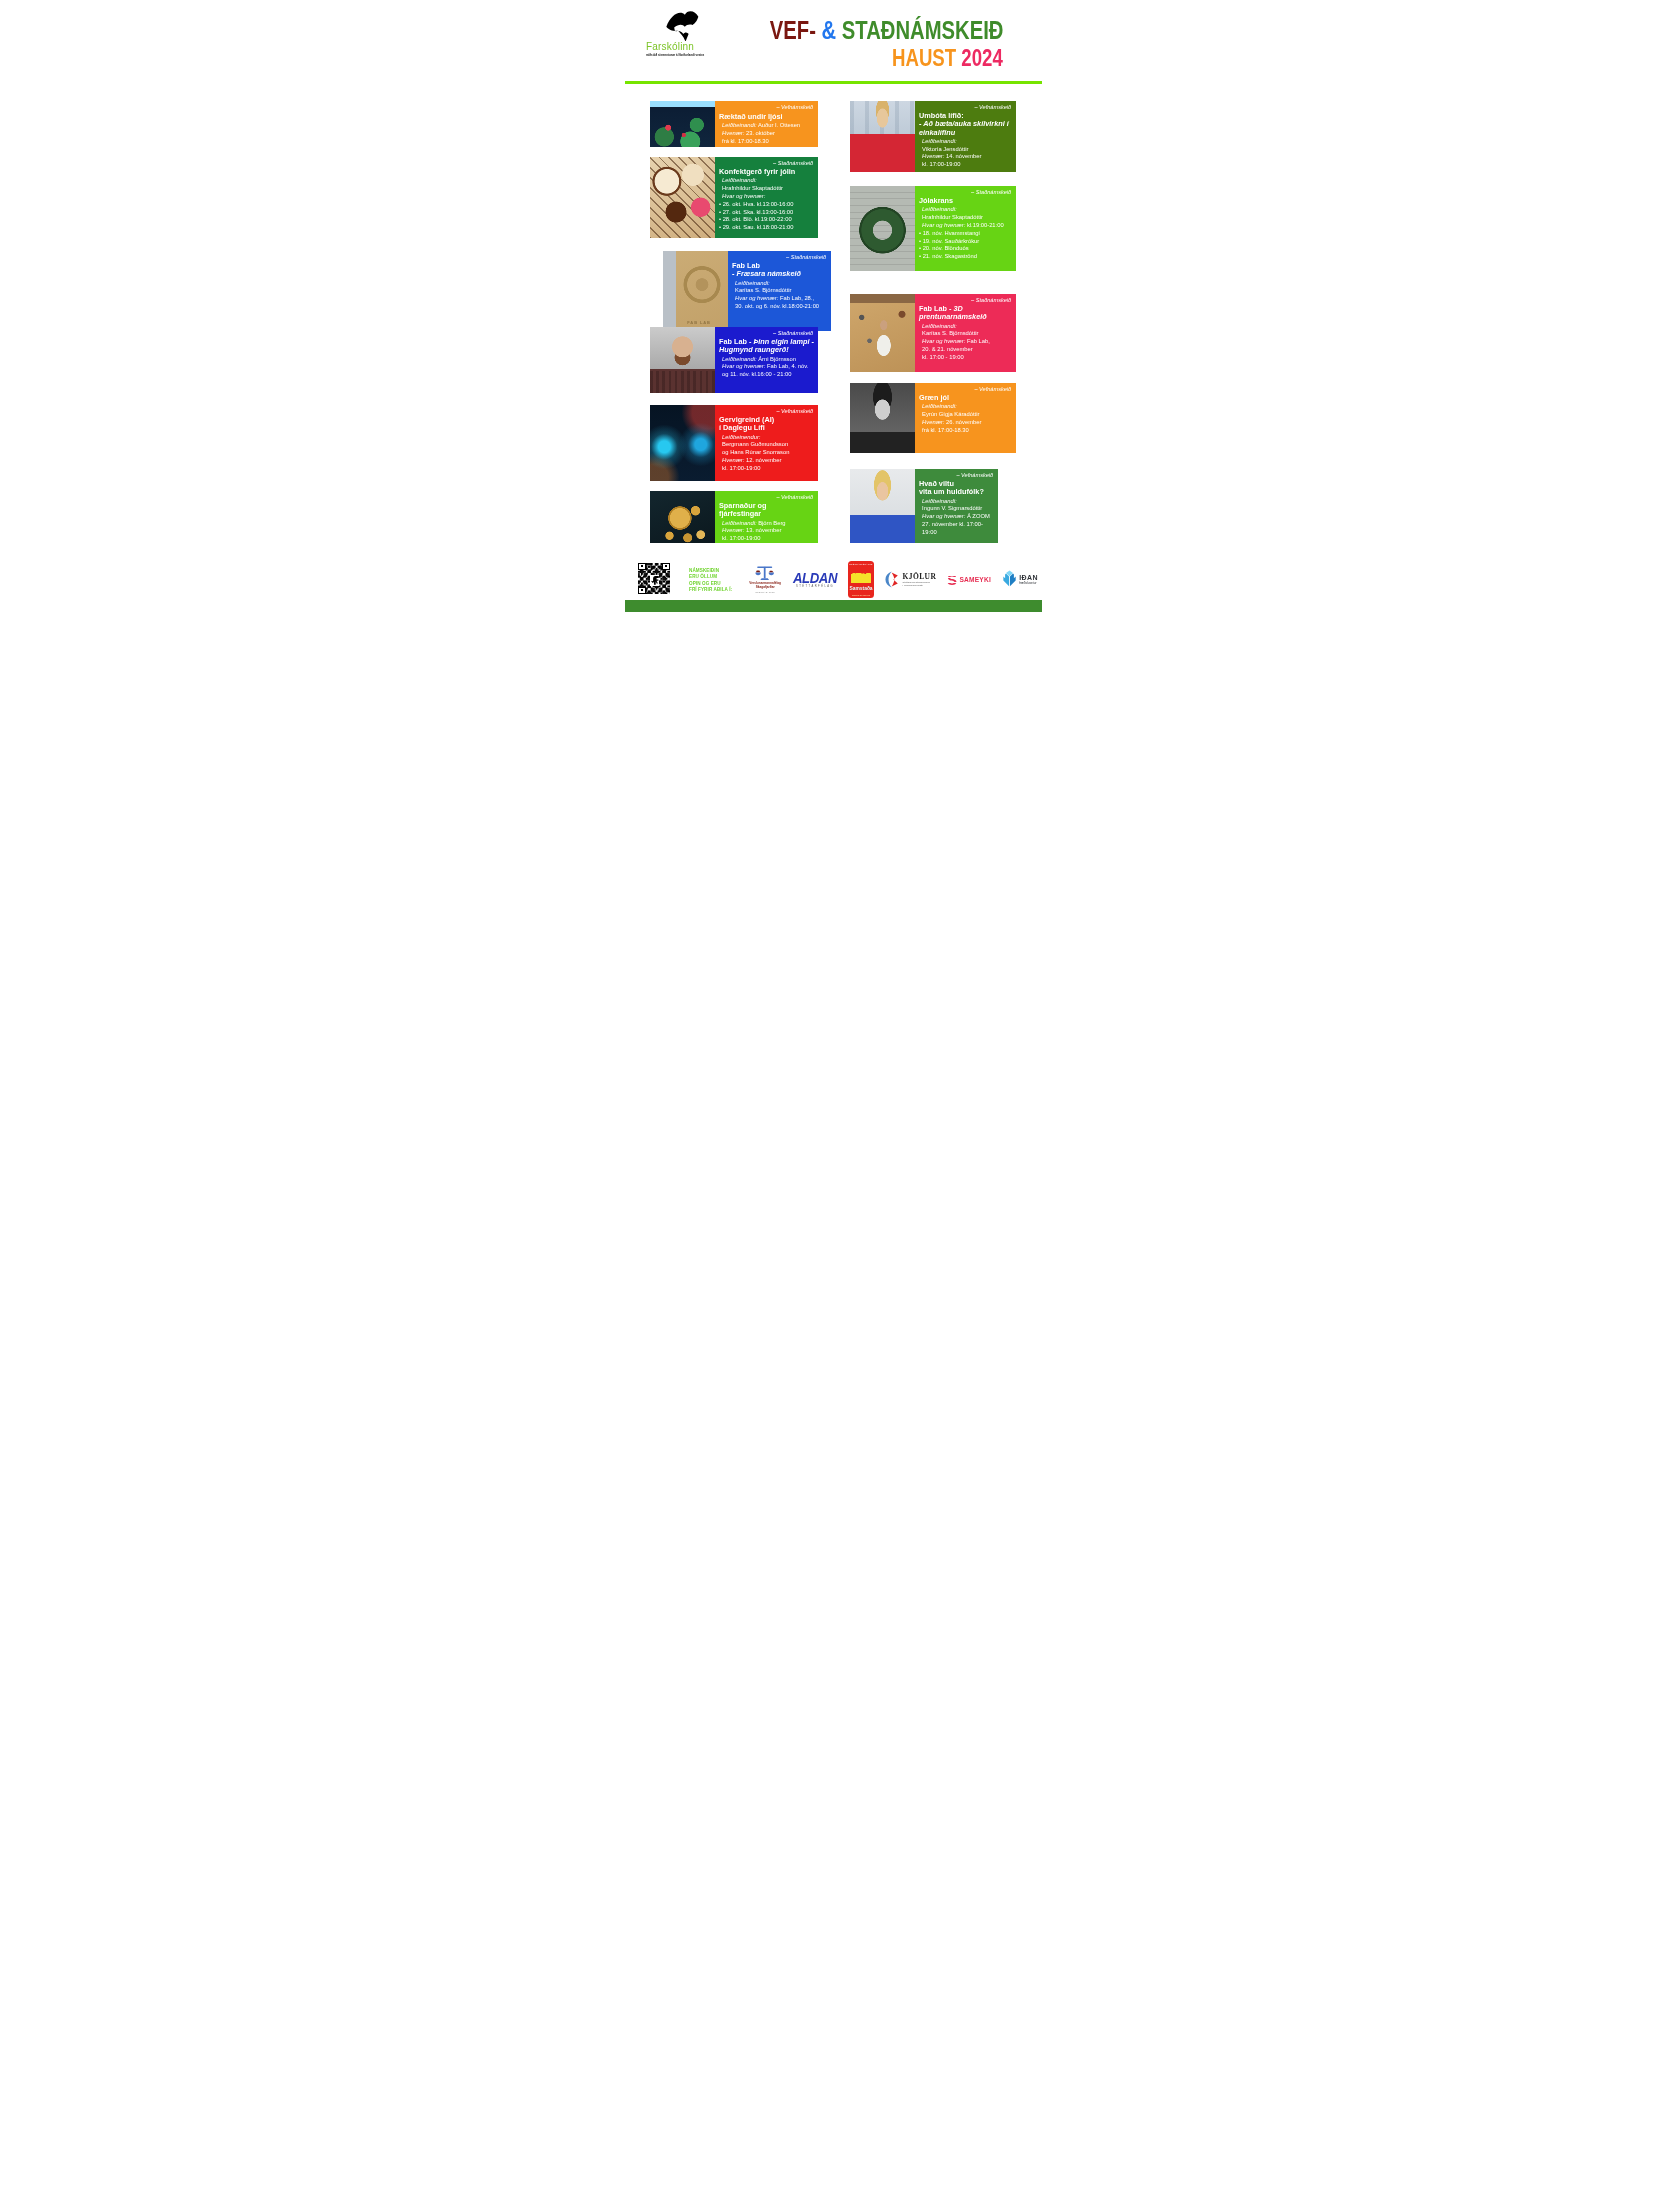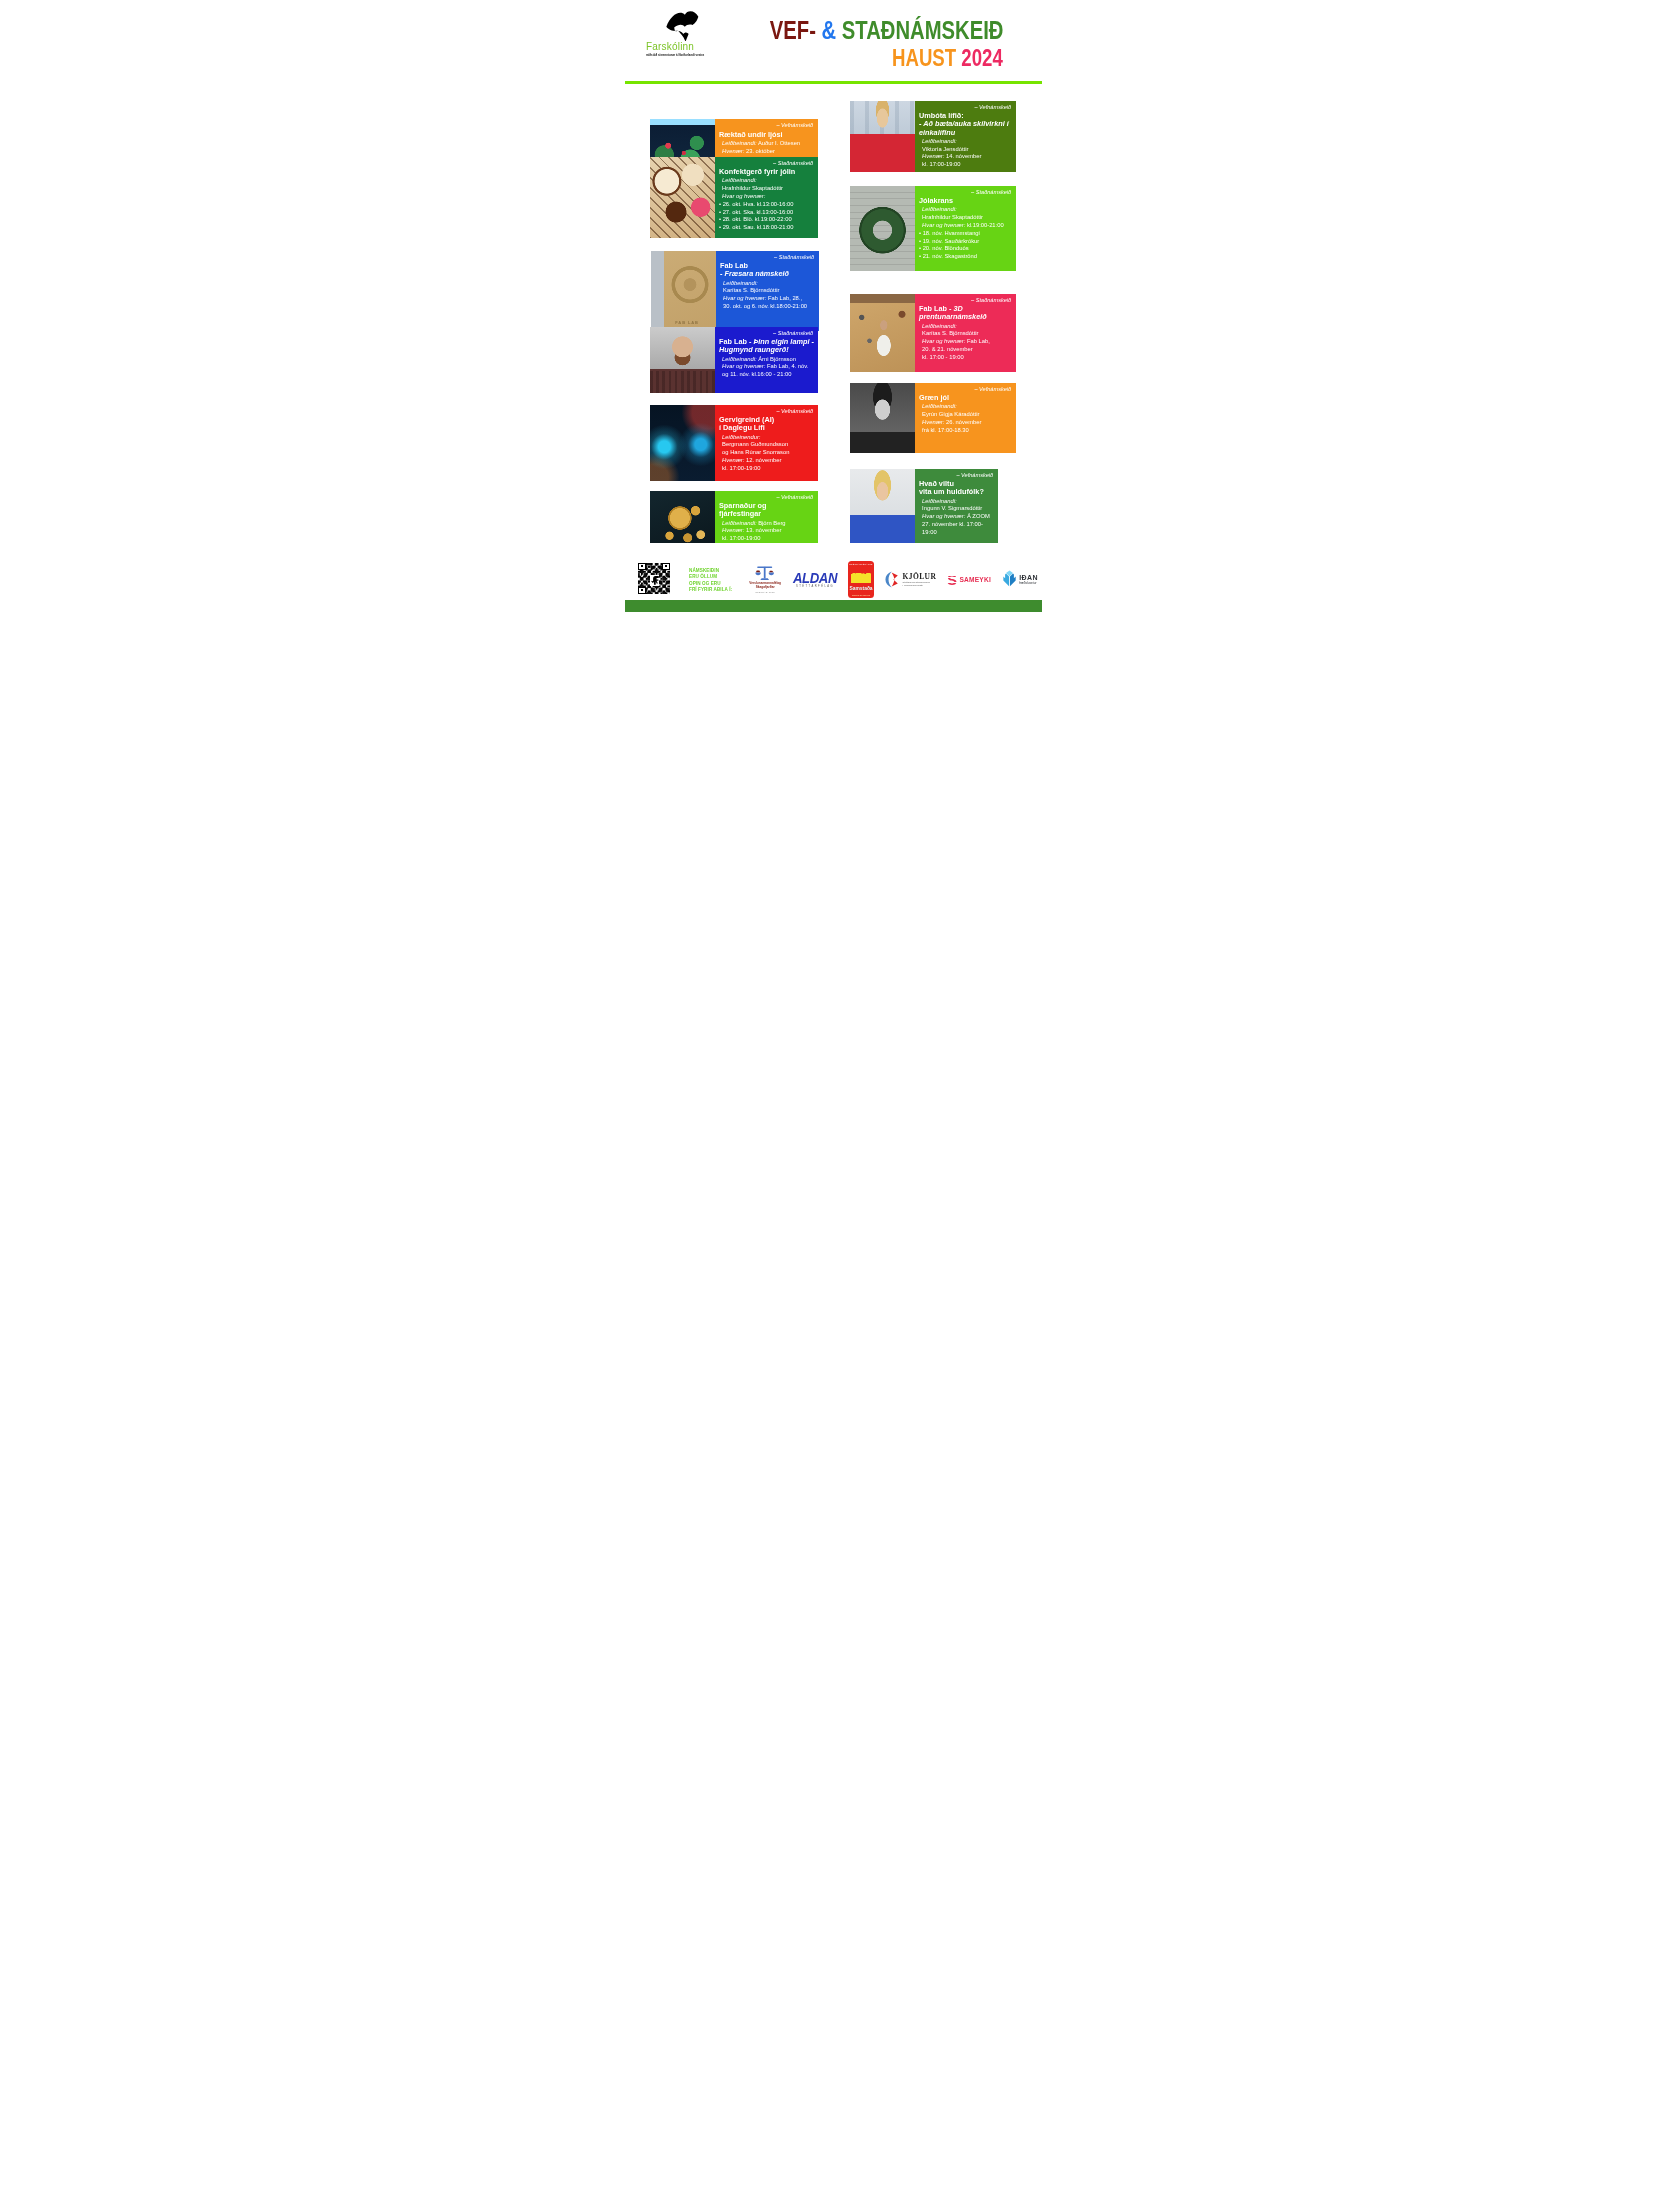--- a/index.html
+++ b/index.html
@@ -38,21 +38,21 @@
   .badge { text-align:right; font-style:italic; font-size:5.6px; padding-right:1.3px; }
   .ctitle { font-size:7.3px; font-weight:bold; line-height:8.2px; margin-top:2.2px; }
   .ctitle .it { font-style:italic; }
   .clines { margin-top:0.9px; }
   .line { font-size:5.8px; line-height:7.8px; padding-left:3.1px; }
   .line .it { font-style:italic; }
   .line.bullet { padding-left:0; }
 
   #card-raektad     { left:25px;  top:101px;  width:168px; height:46px; }
   #card-konfekt     { left:25px;  top:157px;  width:168px; height:81px; }
-  #card-fraesara    { left:26px;  top:251px;  width:168px; height:80px; }
+  #card-fraesara    { left:38px;  top:251px;  width:168px; height:80px; }
   #card-lampi       { left:25px;  top:327px;  width:168px; height:66px; }
   #card-gervigreind { left:25px;  top:405px;  width:168px; height:76px; }
   #card-sparnadur   { left:25px;  top:491px; width:168px; height:52px; }
   #card-umbota      { left:225px; top:101px;  width:166px; height:71px; }
   #card-jolakrans   { left:225px; top:186px;  width:166px; height:85px; }
   #card-prentun     { left:225px; top:294px;  width:166px; height:78px; }
   #card-graenjol    { left:225px; top:383px;  width:166px; height:70px; }
   #card-huldufolk   { left:225px; top:469px; width:148px; height:74px; }
   #card-raektad .ctitle { margin-top:3.1px; }
 
@@ -194,21 +194,21 @@
     </div>
     <div id="titles">
       <div class="h-line h-line1"><span class="c-vef">VEF-</span><span class="c-amp"> &amp; </span><span class="c-stad">STAÐNÁMSKEIÐ</span></div>
       <div class="h-line h-line2"><span class="c-haust">HAUST </span><span class="c-year">2024</span></div>
     </div>
   </header>
 
   <div id="divider"></div>
 
   <main id="cards-root">
-    <section class="card" id="card-raektad" style="background: rgb(247, 148, 30); margin-top: 18px;">
+    <section class="card" id="card-raektad" style="background: rgb(247, 148, 30);">
       <div class="cimg img-raektad">
           <span class="cimg-label"></span>
         </div>
       <div class="ctext">
         <div class="badge">– Vefnámskeið</div>
         <h2 class="ctitle"><span>Ræktað undir ljósi</span></h2>
         <div class="clines">
             <div class="line"><span class="it">Leiðbeinandi:</span><span> Auður I. Ottesen</span></div>
             <div class="line"><span class="it">Hvenær:</span><span> 23. október</span></div>
             <div class="line"><span>frá kl. 17:00-18.30</span></div>

